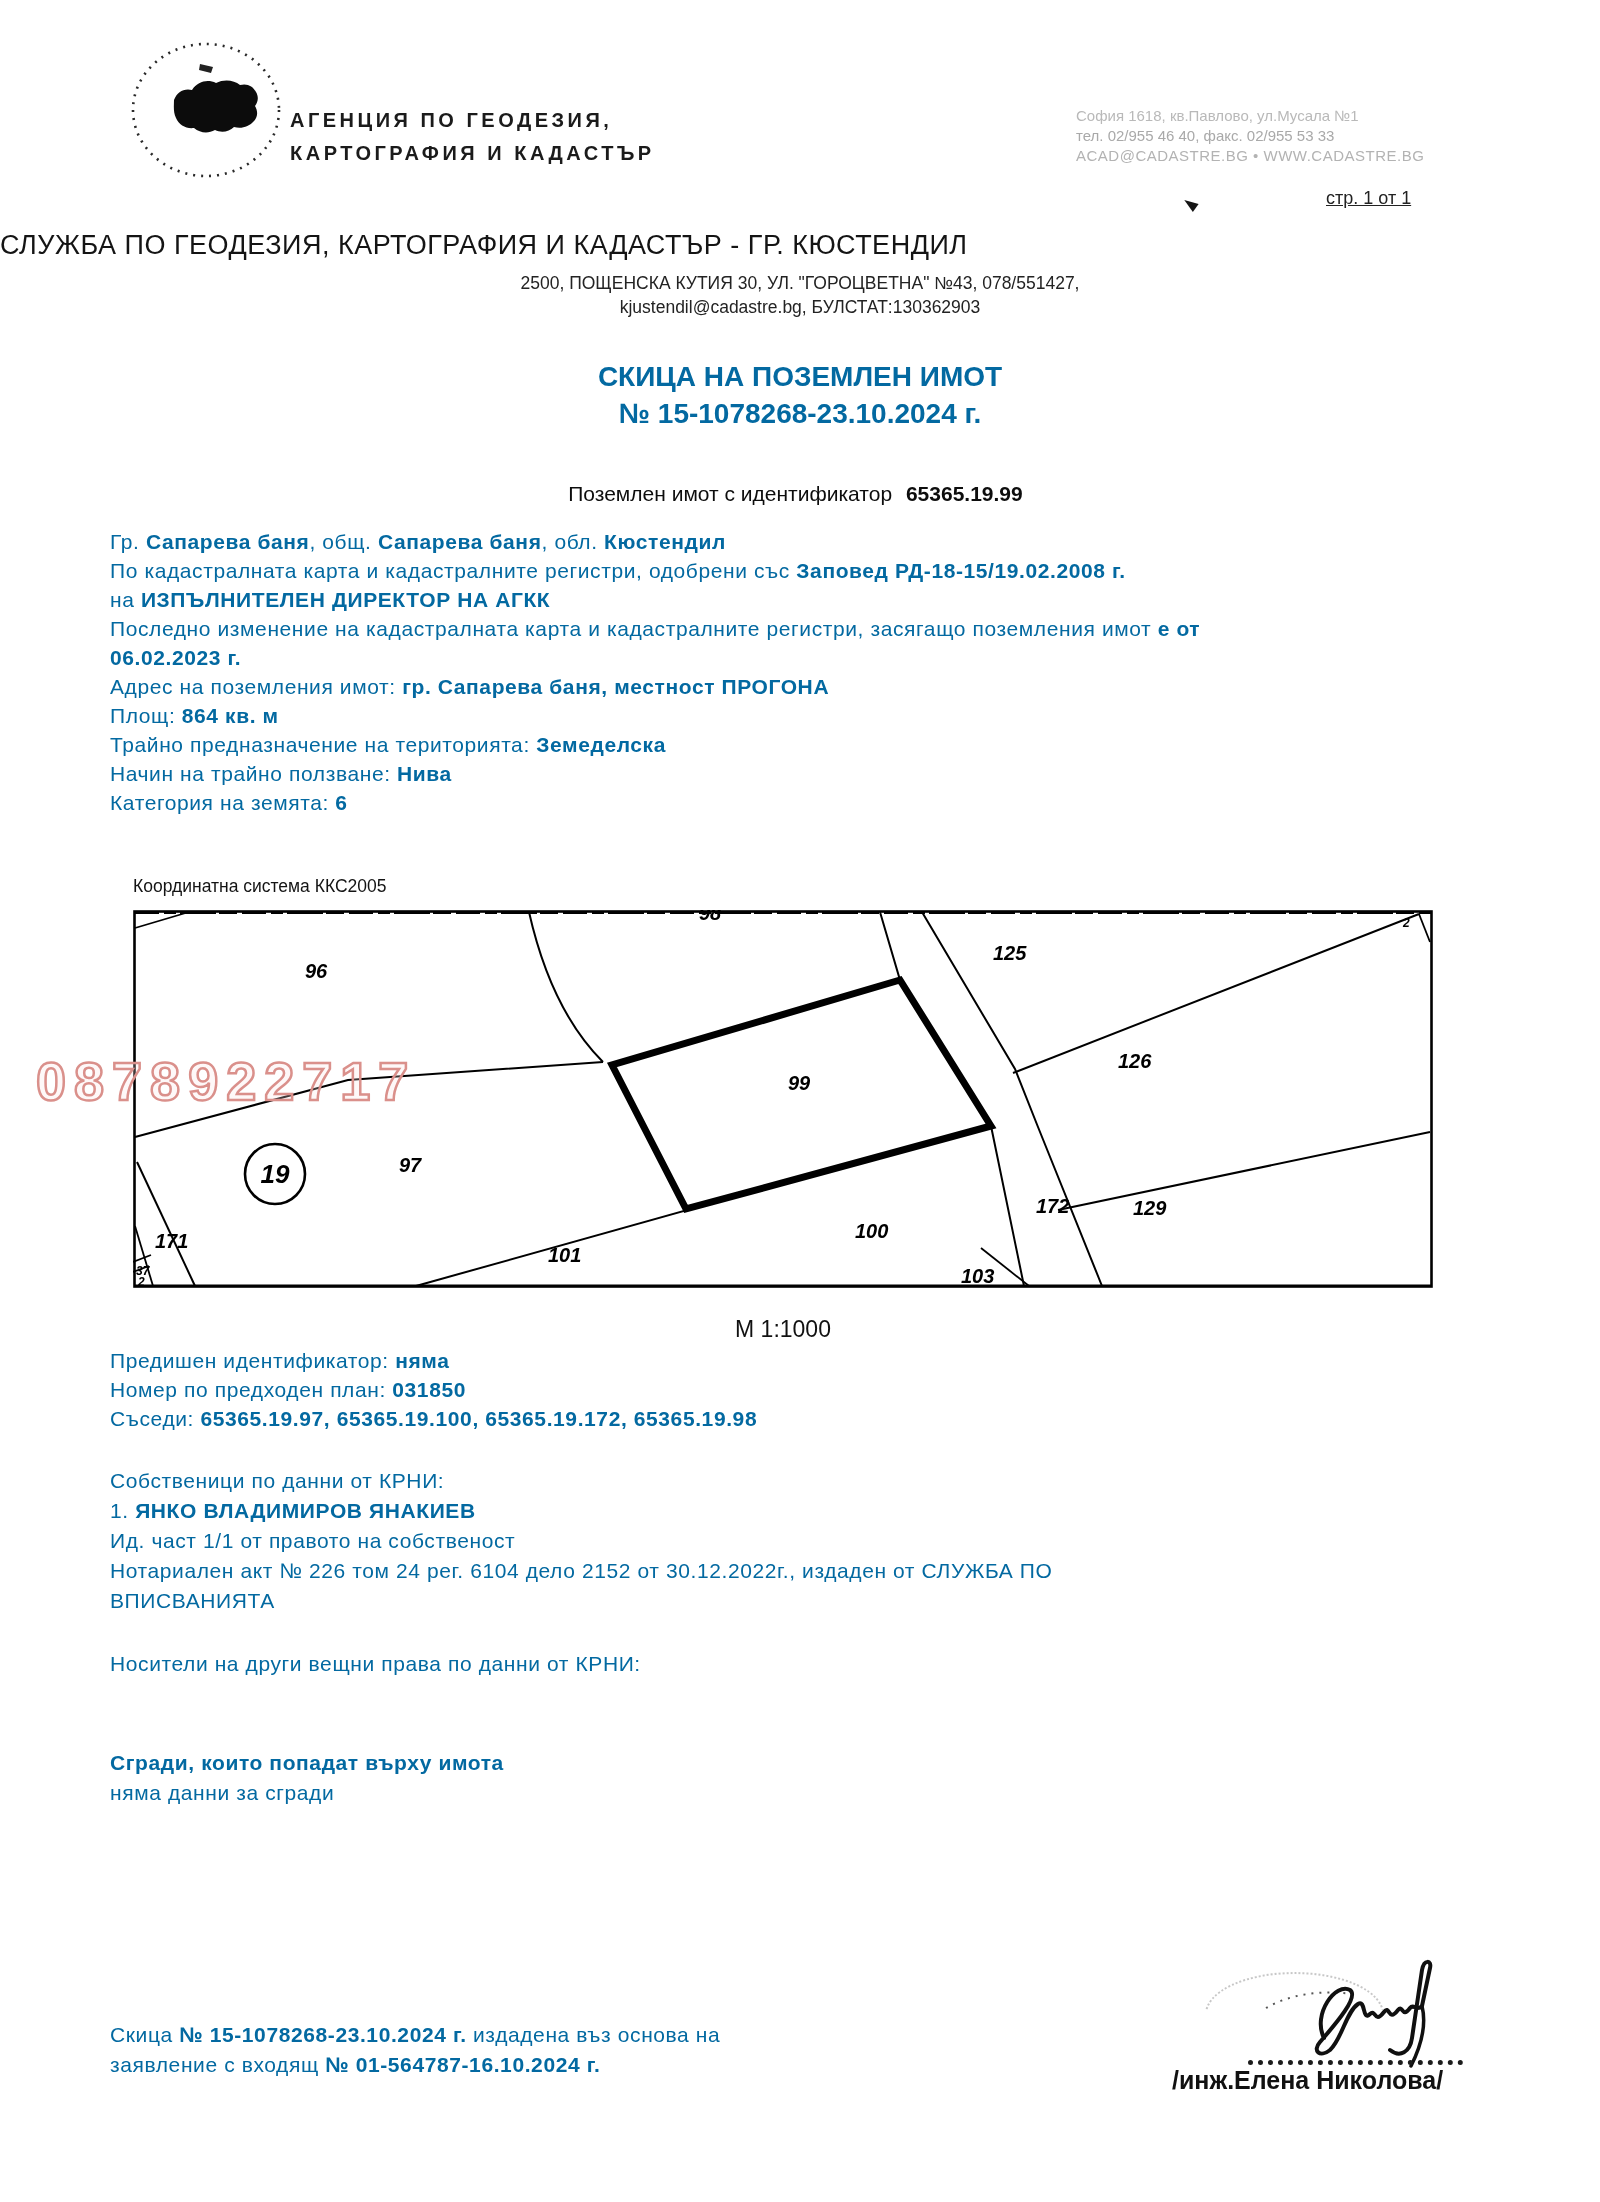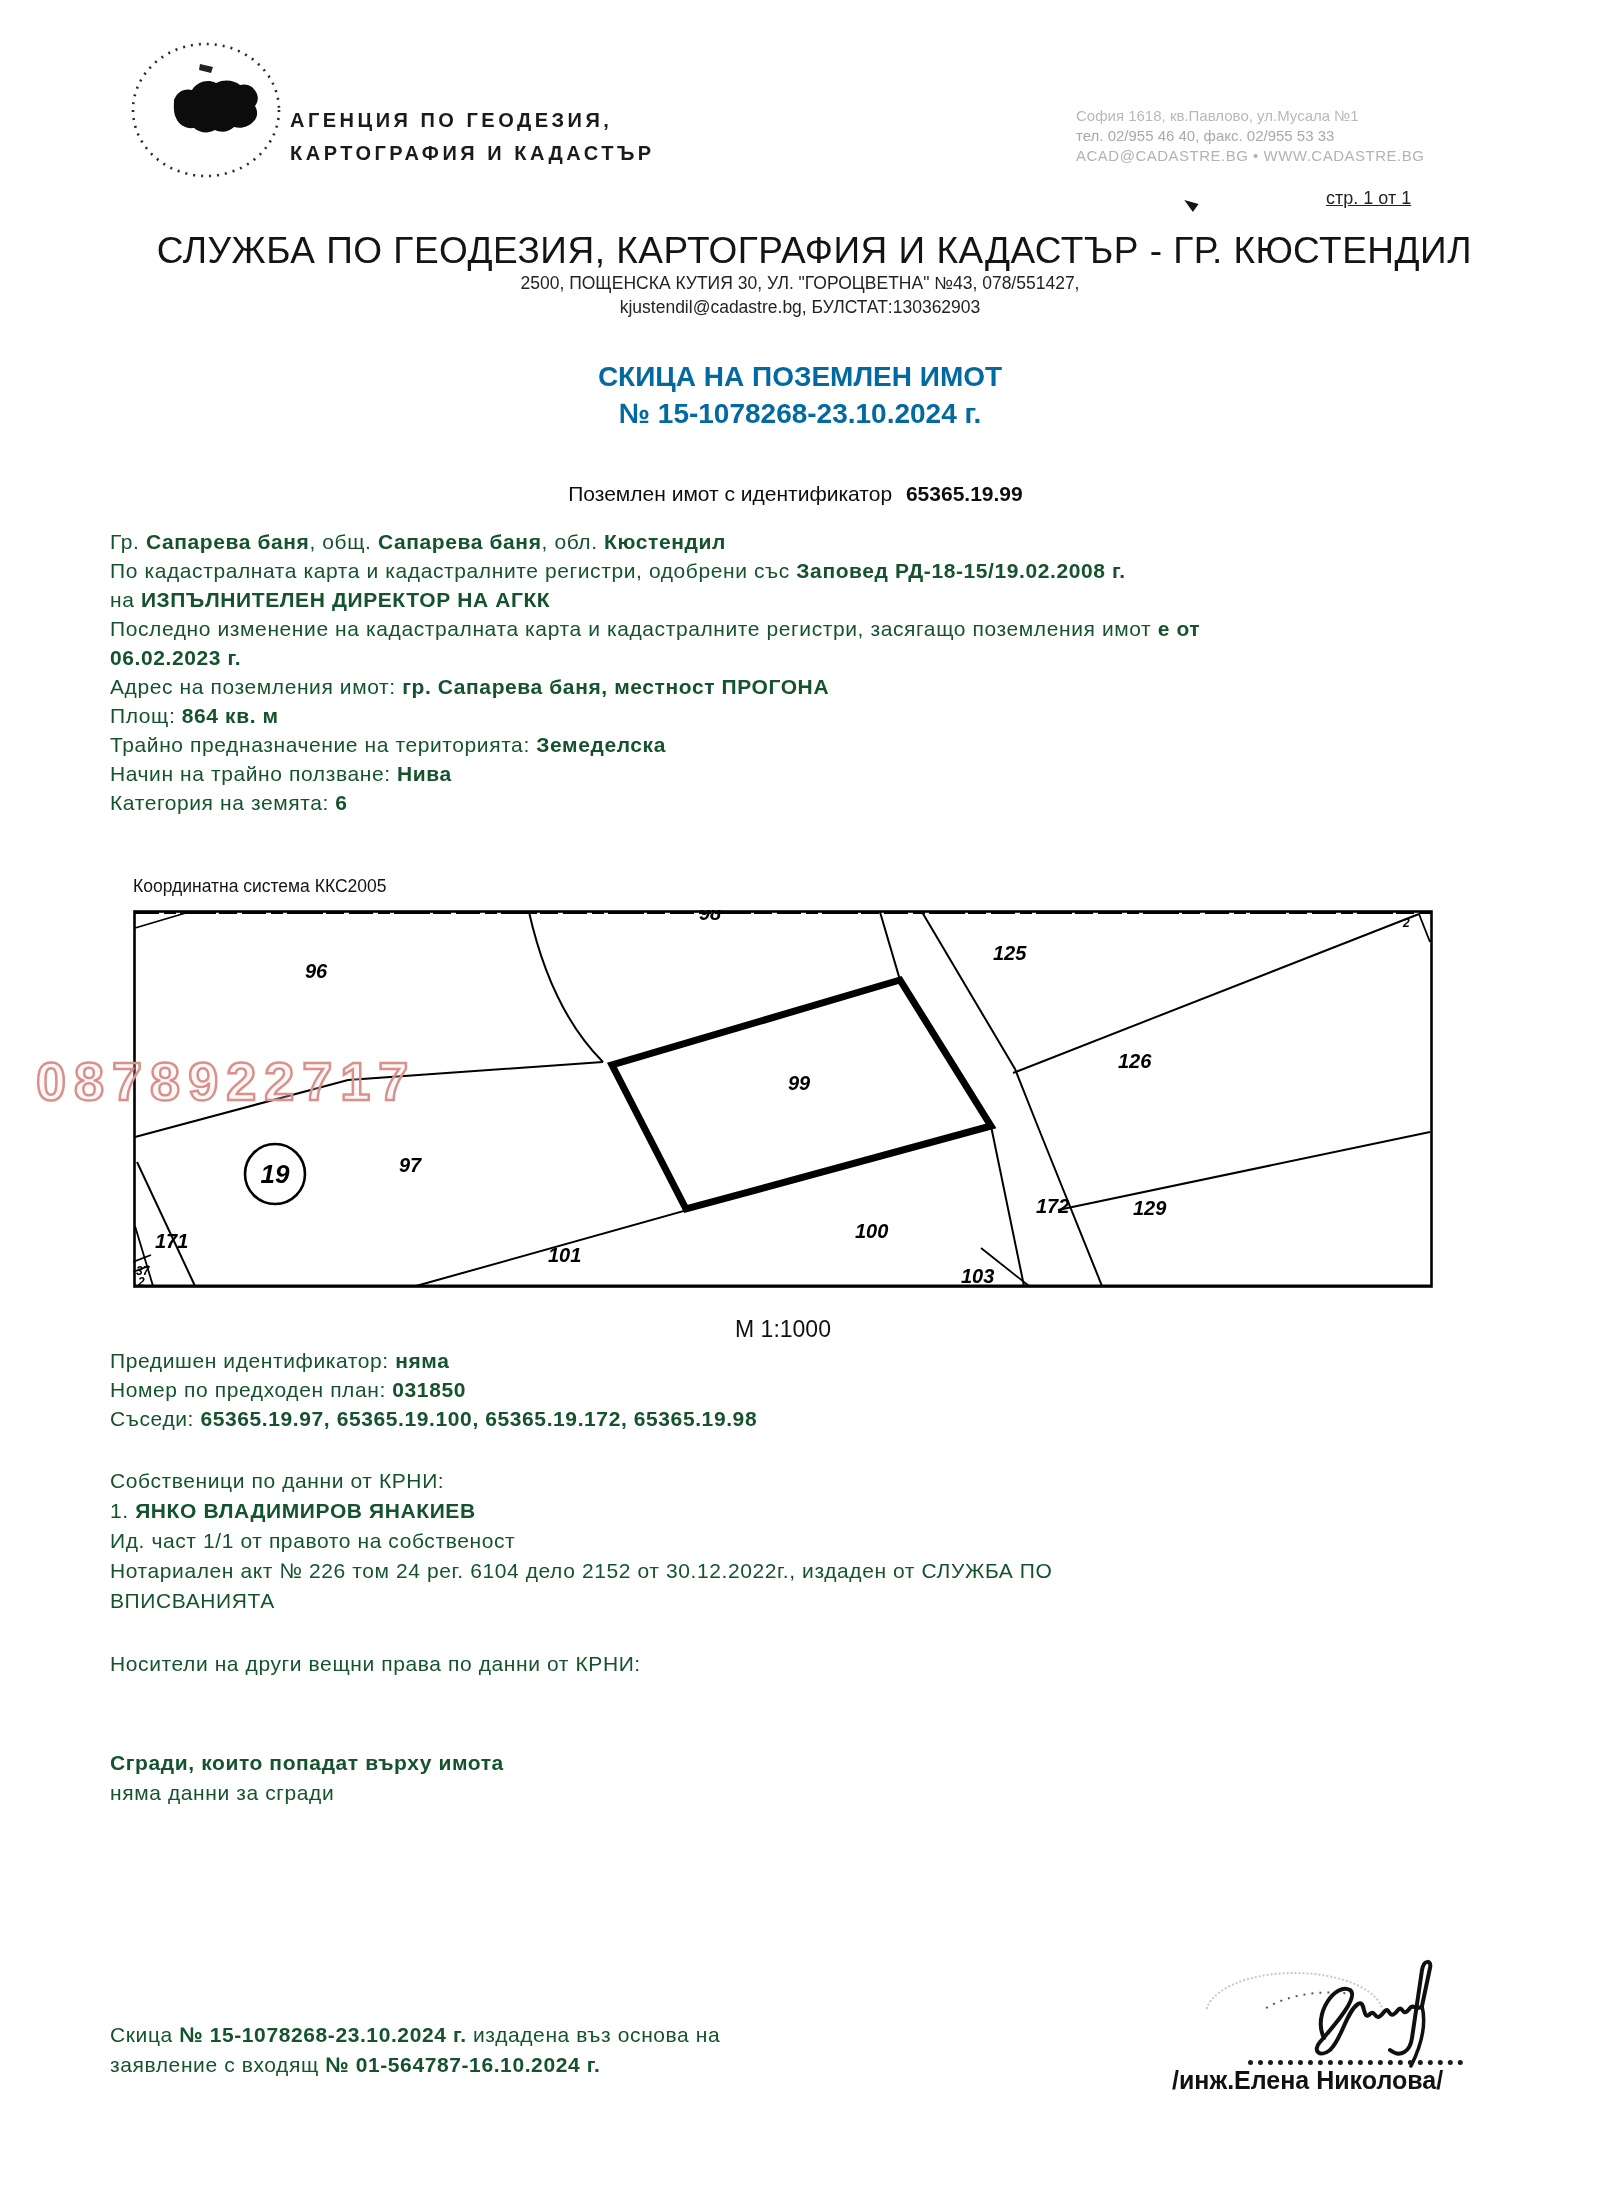--- a/index.html
+++ b/index.html
@@ -15,32 +15,32 @@
   .agency-name{left:290px; top:104px; font-size:20px; font-weight:700;
     letter-spacing:3.5px; line-height:33px; color:#1b1b1b;}
   .contact{left:1076px; top:106px; font-size:15px; line-height:20px; color:#a9a9a9;}
   .contact .l1{color:#b9b9b9;}
   .contact .l3{color:#b3b3b3; letter-spacing:.5px;}
   .page-ind{left:1326px; top:188px; font-size:18px; color:#222;text-decoration:underline;}
   .artifact{left:1183px; top:199px; width:0; height:0; border-style:solid;
     border-width:5px 0 5px 14px; border-color:transparent transparent transparent #151515;
     transform:rotate(215deg);}
 
-  .office-title{left:0; top:230px; width:1472px; text-align:right;
-    font-size:37px; color:#141414; letter-spacing:.5px;}
+  .office-title{left:0; top:230px; width:1472px; text-align:left;
+    font-size:27px; color:#141414; letter-spacing:.5px;}
   .office-sub{left:0; width:1600px; text-align:center; font-size:17.5px; color:#232323;}
   .t-addr{top:273px;} .t-mail{top:297px;}
 
   .sketch-title{left:0; width:1600px; text-align:center; font-size:28px; font-weight:700; color:#0369a1;}
   .st1{top:361px;} .st2{top:398px;}
 
   .ident-line{left:0; top:482px; width:1591px; text-align:center; font-size:21px;}
   .ident-line .v{font-weight:700; margin-left:8px;}
 
-  .txtblock{left:110px; font-size:21px; line-height:29px; letter-spacing:.6px; color:#14532d;}
+  .txtblock{left:110px; font-size:21px; line-height:29px; letter-spacing:.6px; color:#0369a1;}
   .details{top:527px;}
   .plan{top:1346px;}
   .owners{top:1466px; line-height:30px;}
   .rights{top:1648px; line-height:31px;}
   .buildings{top:1748px; line-height:30px;}
   .issue{top:2020px; line-height:30px;}
 
   .coord-label{left:133px; top:876px; font-size:17.5px; color:#141414;}
   .map-wrap{left:133px; top:910px; width:1300px; height:378px;}
   .scale-label{left:133px; top:1316px; width:1300px; text-align:center;

